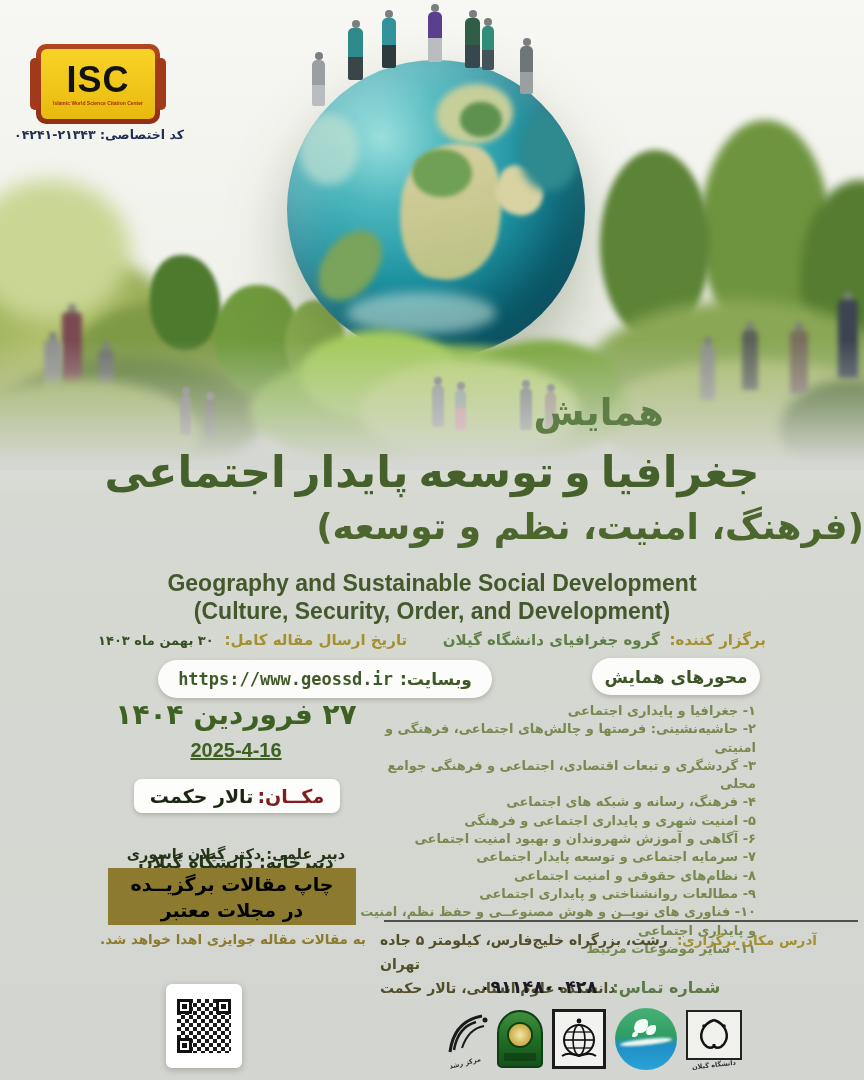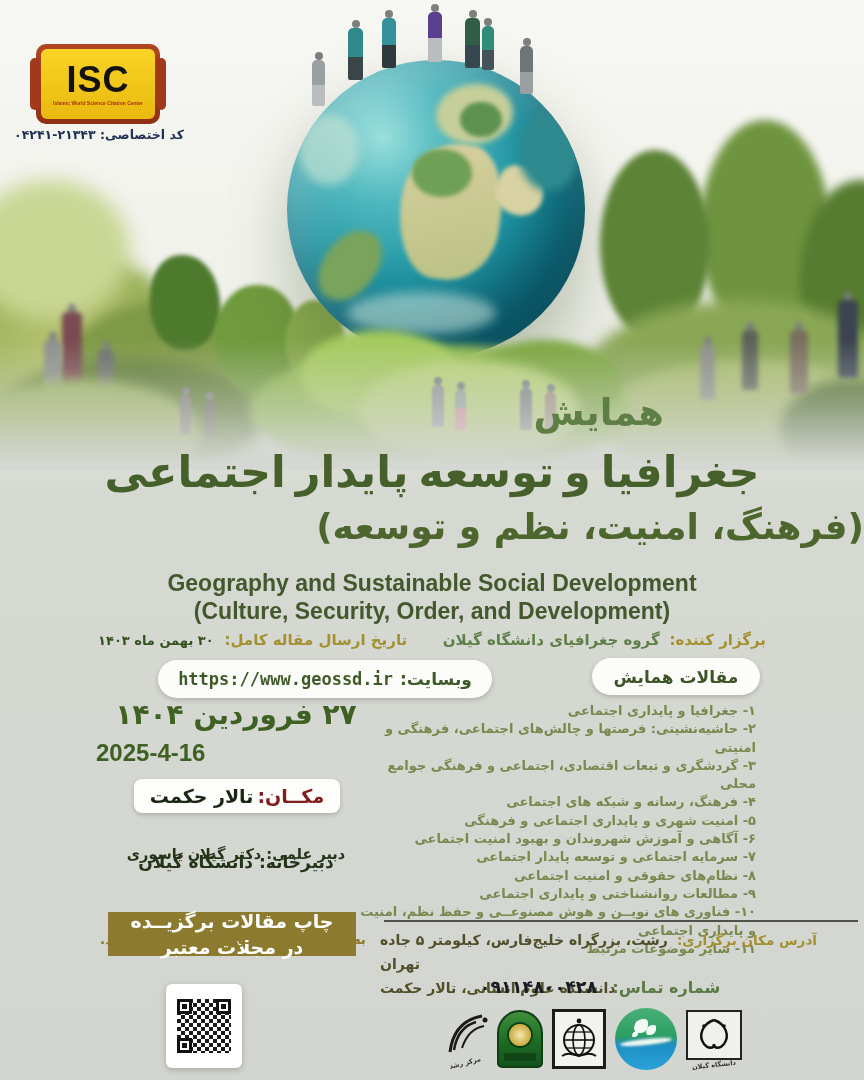--- a/index.html
+++ b/index.html
@@ -60,34 +60,34 @@
   .website-label{color:#3f5a28;font-weight:800;font-size:17px;}
   .website-url{direction:ltr;color:#3f5a28;font-weight:700;font-size:17px;font-family:"DejaVu Sans Mono",monospace;}
   .topics-pill{right:104px;top:658px;width:168px;height:37px;}
   .topics-heading{color:#3d5426;font-weight:800;font-size:17px;direction:rtl;}
   
   .topics-list{position:absolute;right:108px;top:702px;width:400px;z-index:10;direction:rtl;text-align:right;
     list-style:none;margin:0;padding:0;font-size:13px;font-weight:600;color:#78894f;line-height:18.3px;}
   
   .date-fa{position:absolute;left:96px;top:698px;width:280px;z-index:10;text-align:center;direction:rtl;
     font-size:28px;font-weight:800;color:#3e6022;}
-  .date-en{position:absolute;left:96px;top:739px;width:280px;z-index:10;text-align:left;
-    font-family:"Liberation Sans",sans-serif;font-size:24px;font-weight:800;color:#3e6022;}
+  .date-en{position:absolute;left:96px;top:739px;width:280px;z-index:10;text-align:center;
+    font-family:"Liberation Sans",sans-serif;font-size:20px;font-weight:800;color:#3e6022;text-decoration:underline;}
   .location-pill{position:absolute;left:134px;top:779px;width:206px;height:34px;z-index:10;background:#fdfdfb;
     border-radius:8px;box-shadow:0 2px 4px rgba(60,60,50,.25);display:flex;align-items:center;justify-content:center;
     direction:rtl;gap:4px;}
   .location-label{color:#7f1d1d;font-weight:800;font-size:19px;}
   .location-value{color:#1a2613;font-weight:800;font-size:19px;}
   .secretariat{position:absolute;left:96px;top:821px;width:280px;z-index:10;text-align:center;direction:rtl;
     font-size:17px;font-weight:800;color:#243418;margin-top:31px;}
   .sci-sec{position:absolute;left:96px;top:846px;width:280px;z-index:10;text-align:center;direction:rtl;
     font-size:14.5px;font-weight:800;color:#243418;}
-  .gold-box{position:absolute;left:108px;top:868px;width:248px;height:44px;z-index:10;background:#8c7b2f;
+  .gold-box{position:absolute;left:108px;top:868px;width:248px;height:57px;z-index:10;background:#8c7b2f;
     display:flex;flex-direction:column;align-items:center;justify-content:center;direction:rtl;
-    color:#ffffff;font-weight:800;font-size:19px;line-height:26px;margin-top:44px;}
+    color:#000000;font-weight:800;font-size:19px;line-height:26px;}
   .prize-note{position:absolute;left:88px;top:931px;width:290px;z-index:10;text-align:center;direction:rtl;
     font-size:13.5px;font-weight:800;color:#8c7b2f;}
   
   .divider{position:absolute;left:384px;top:920px;width:474px;height:2px;background:#50504a;z-index:10;}
   .address{position:absolute;left:380px;top:928px;width:478px;z-index:10;text-align:left;direction:rtl;
     line-height:24px;}
   .addr-label{color:#a3902f;font-weight:800;font-size:13.5px;}
   .addr-text{color:#514e2a;font-weight:800;font-size:14px;margin-right:4px;}
   .addr-line2{color:#514e2a;font-weight:800;font-size:14px;}
   .phone-line{position:absolute;left:380px;top:977px;width:440px;z-index:10;text-align:center;direction:rtl;}
@@ -212,21 +212,21 @@
     <span class="org-gap"></span>
     <span class="org-label">تاریخ ارسال مقاله کامل:</span>
     <span class="dl-value">۳۰ بهمن ماه ۱۴۰۳</span>
   </div>
 
   <div class="pill website-pill">
     <span class="website-label">وبسایت:</span>
     <span class="website-url">https://www.geossd.ir</span>
   </div>
   <div class="pill topics-pill">
-    <span class="topics-heading">مقالات همایش</span>
+    <span class="topics-heading">محورهای همایش</span>
   </div>
 
   <ol class="topics-list">
     <li>۱- جغرافیا و پایداری اجتماعی</li>
     <li>۲- حاشیه‌نشینی: فرصتها و چالش‌های اجتماعی، فرهنگی و امنیتی</li>
     <li>۳- گردشگری و تبعات اقتصادی، اجتماعی و فرهنگی جوامع محلی</li>
     <li>۴- فرهنگ، رسانه و شبکه های اجتماعی</li>
     <li>۵- امنیت شهری و پایداری اجتماعی و فرهنگی</li>
     <li>۶- آگاهی و آموزش شهروندان و بهبود امنیت اجتماعی</li>
     <li>۷- سرمایه اجتماعی و توسعه پایدار اجتماعی</li>

